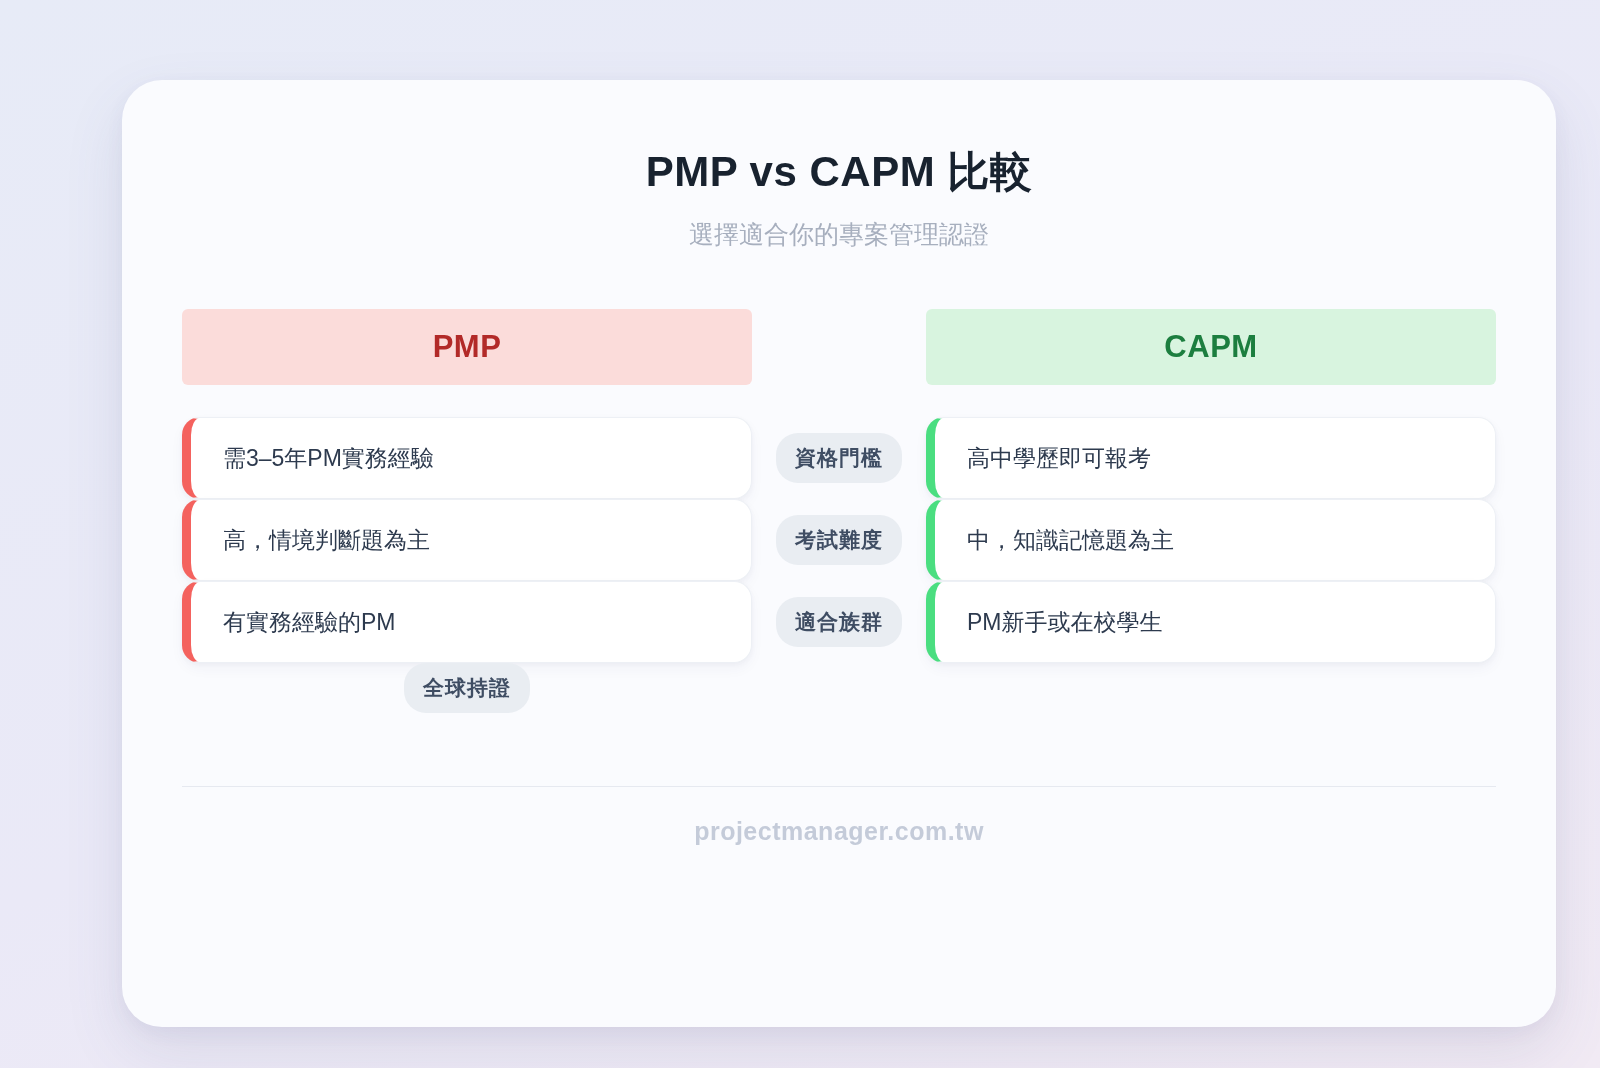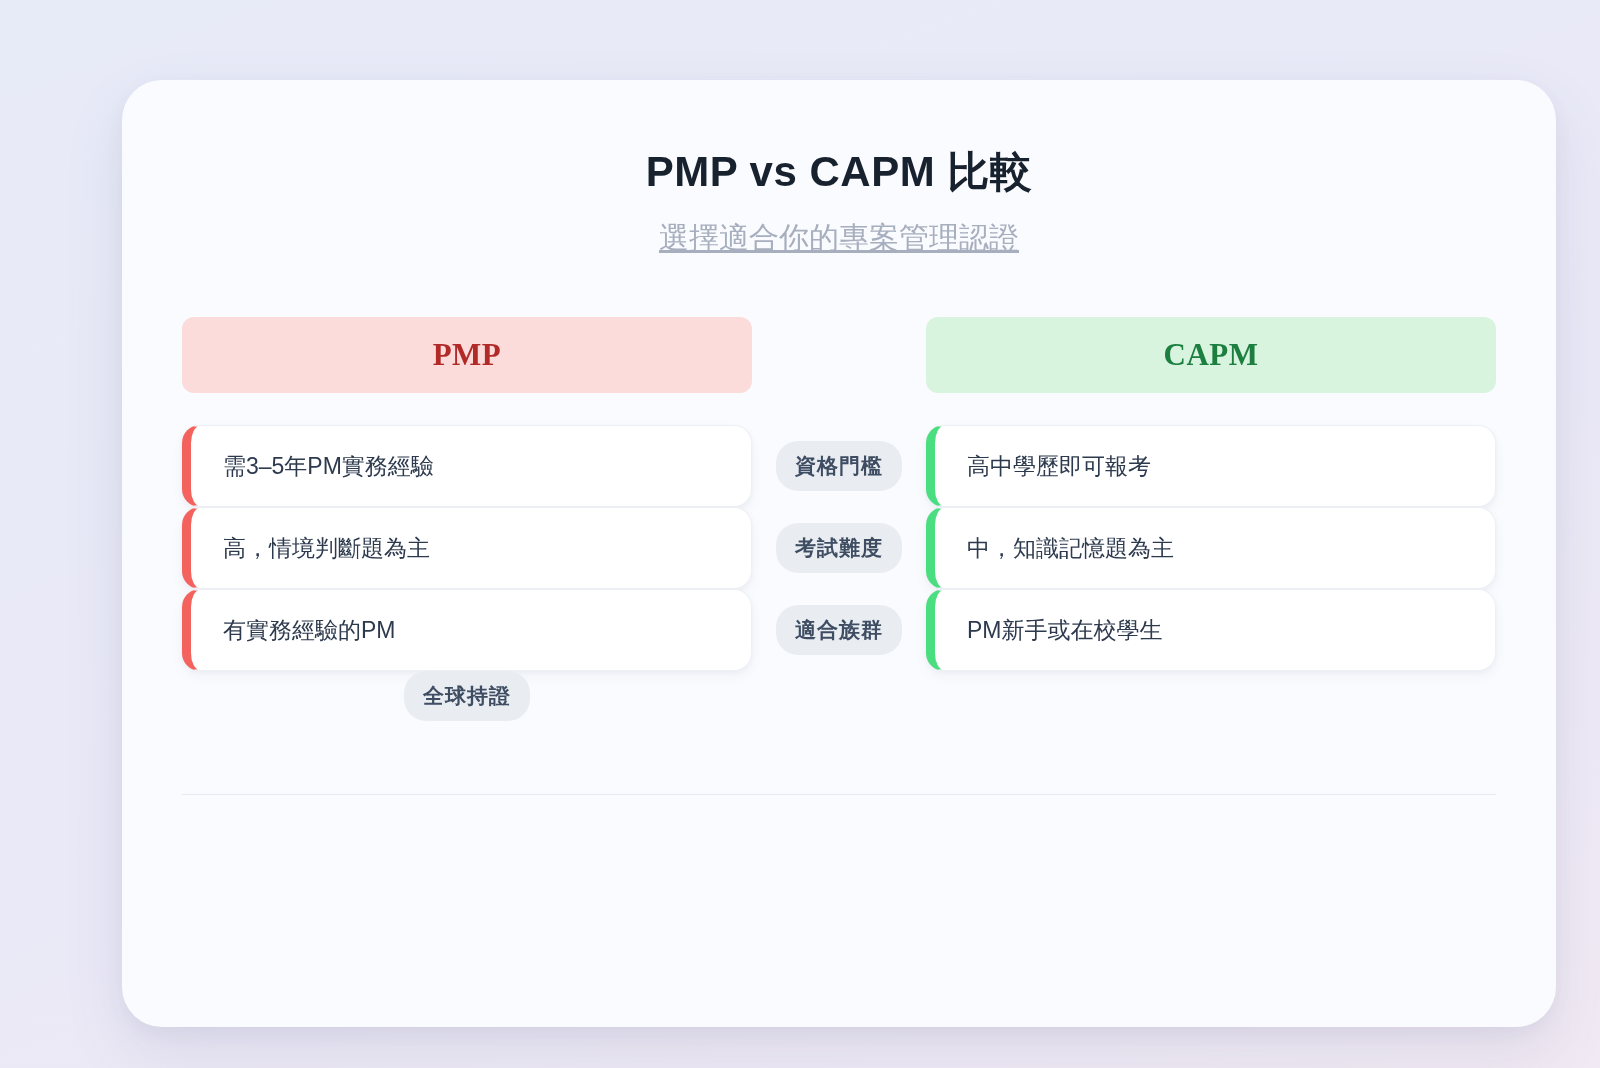--- a/index.html
+++ b/index.html
@@ -24,40 +24,38 @@
     margin-top: 64px;
     text-align: center;
     font-size: 42px;
     font-weight: 700;
     color: #18222f;
     letter-spacing: 0.5px;
   }
   .page-subtitle {
     margin-top: 18px;
     text-align: center;
-    font-size: 30px;
+    font-size: 25px;
     color: #a7afbe;
-    text-decoration: underline;
   }
   .headers-grid, .rows-grid {
     display: grid;
     grid-template-columns: 1fr 174px 1fr;
     align-items: stretch;
   }
   .headers-grid { margin-top: 58px; }
   .col-header {
     height: 76px;
-    border-radius: 12px;
+    border-radius: 6px;
     display: flex;
     align-items: center;
     justify-content: center;
     font-size: 31px;
     font-weight: 700;
     letter-spacing: 0.5px;
-    font-family: Liberation Serif, serif;
   }
   .col-header.pmp  { background: #fbdcda; color: #b22a28; }
   .col-header.capm { background: #d8f4df; color: #1c7e3f; }
   .rows-grid { margin-top: 32px; }
   .value-card {
     height: 82px;
     background: #ffffff;
     border: 1px solid #edf0f5;
     border-radius: 18px;
     display: flex;
@@ -150,14 +148,15 @@
     </div>
 
     <div class="mid-cell">
       <span class="category-pill">全球持證</span>
     </div>
 
   </div>
 
   <hr class="divider">
 
+  <div class="footer-watermark">projectmanager.com.tw</div>
 
 </div>
 
 </body></html>

